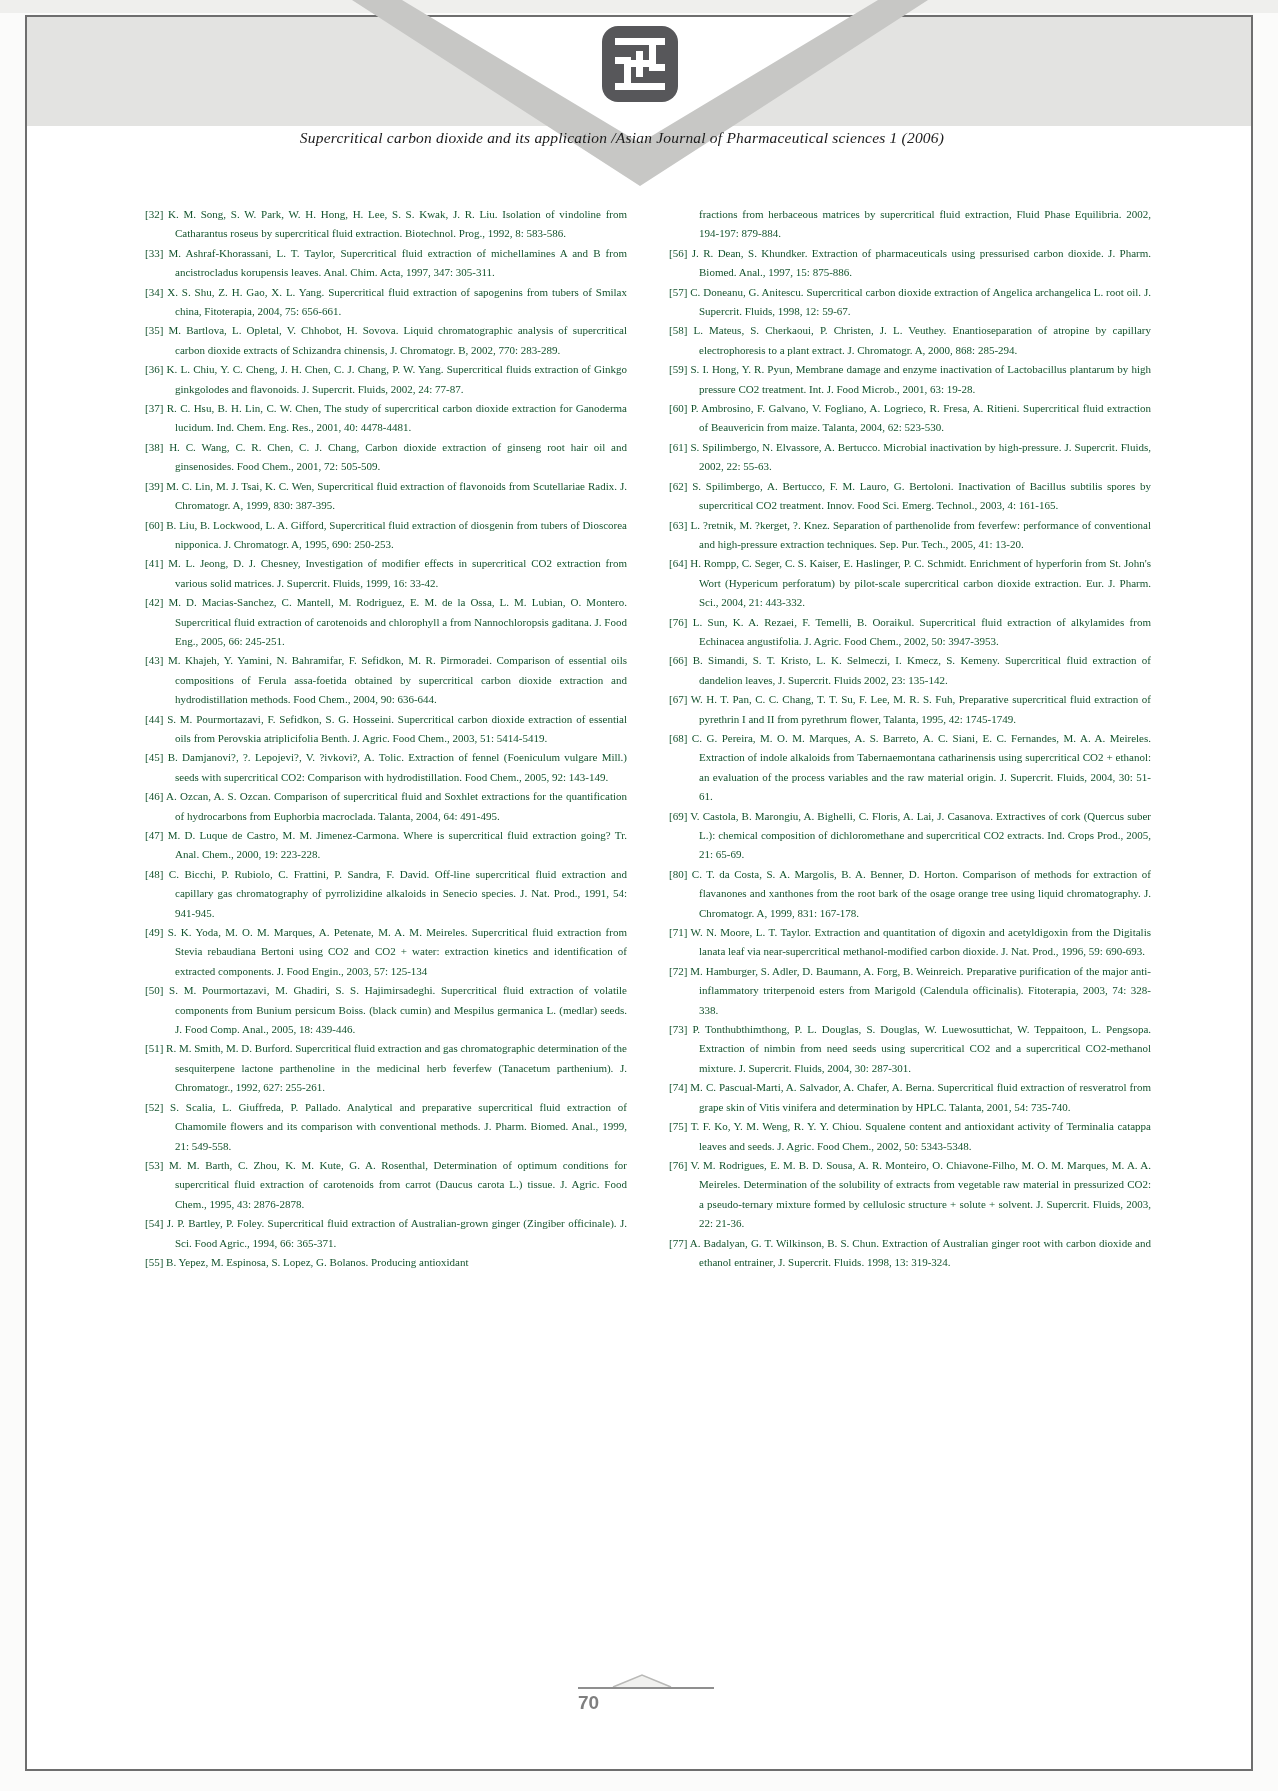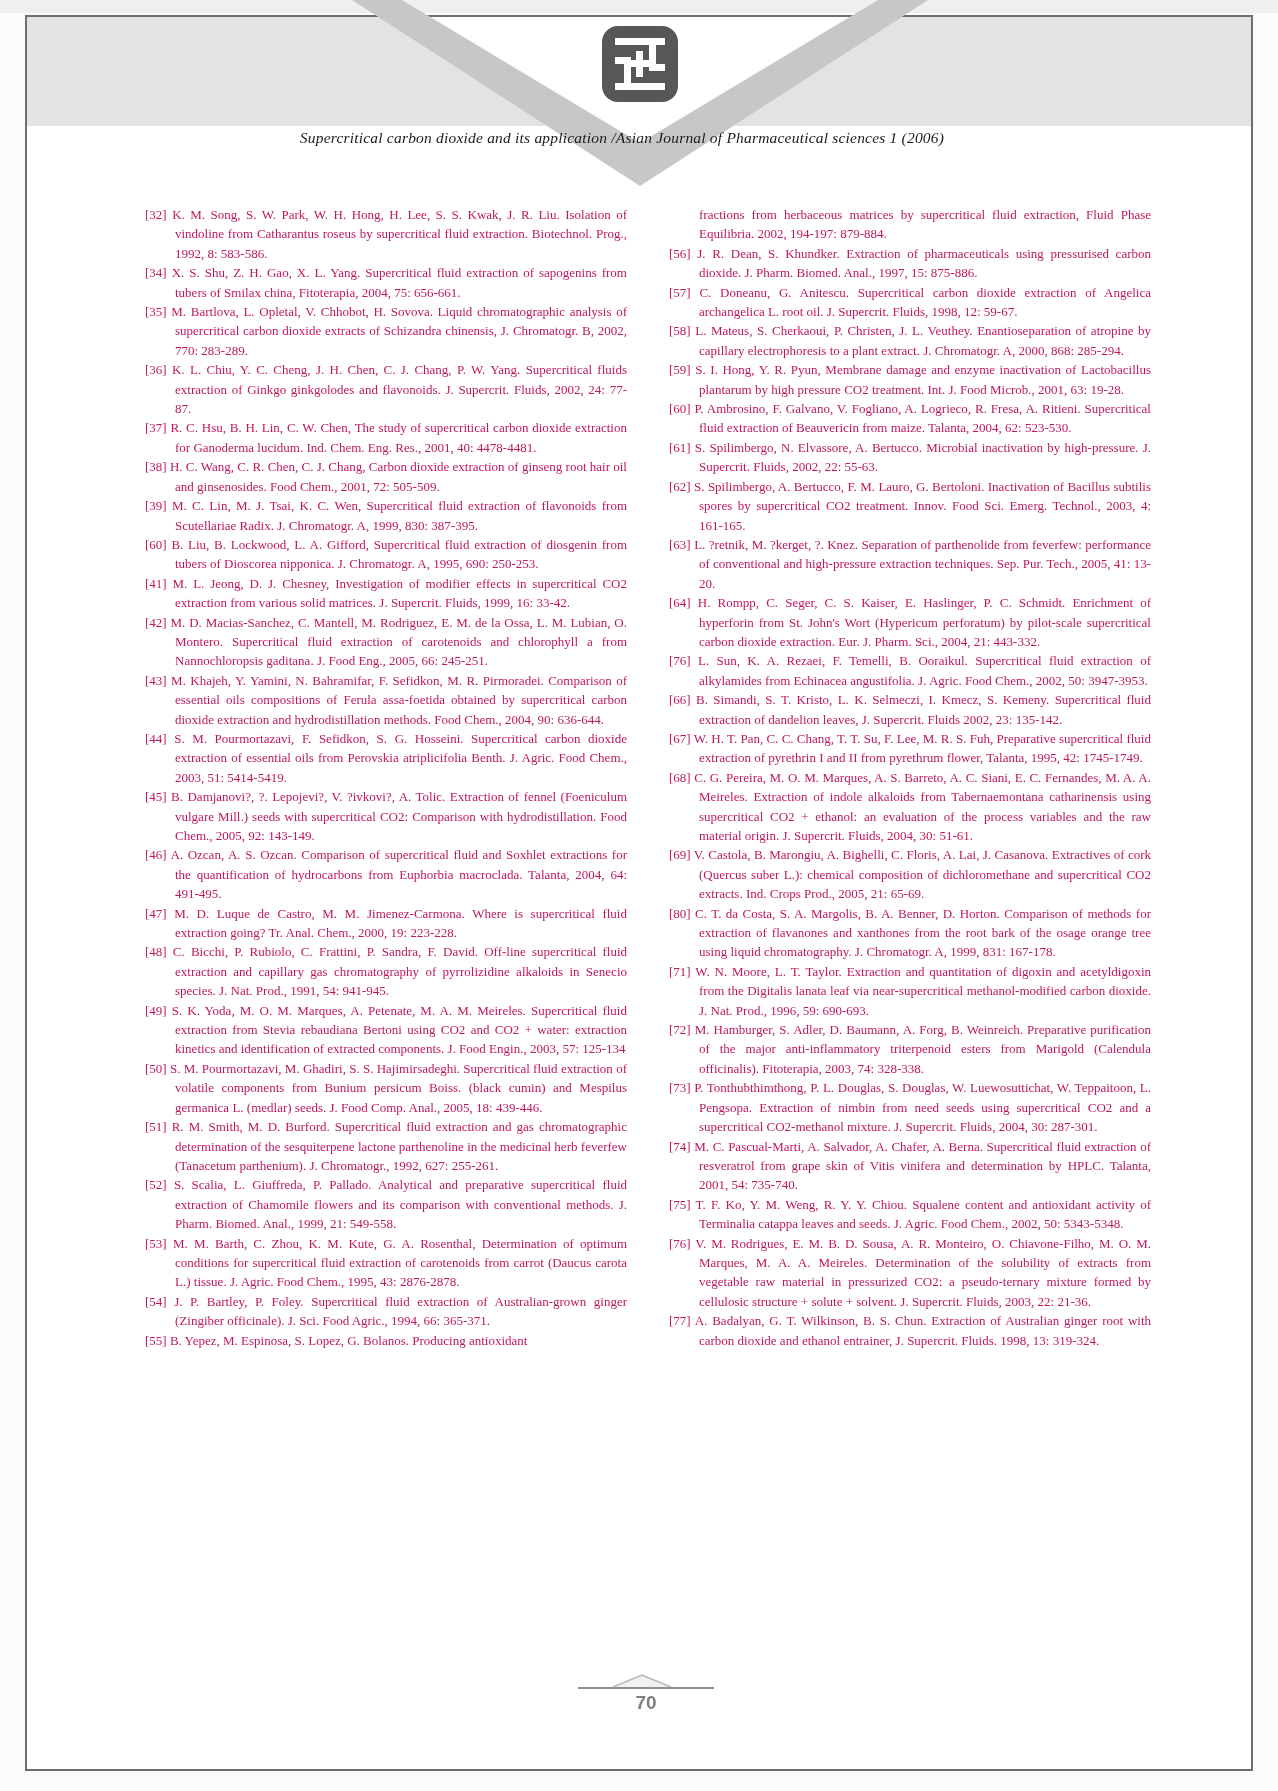--- a/index.html
+++ b/index.html
@@ -37,41 +37,41 @@
     font-size:15.5px;
     color:#1b1b1b;
     letter-spacing:0.2px;
   }
   .columns {
     position:absolute; left:145px; top:205px; width:1006px;
     display:flex; gap:42px;
   }
   .ref-col {
     width:482px;
-    font-size:13px;
+    font-size:11px;
     line-height:19.4px;
-    color:#be185d;
+    color:#14532d;
     font-family:Liberation Serif, serif;
   }
   .ref-item {
     text-align:justify;
     padding-left:30px;
     text-indent:-30px;
   }
   .ref-item.cont { text-indent:0; }
   .footer-divider {
     position:absolute; left:578px; top:1687px; width:136px; height:2px;
     background:#8f8f8f;
   }
   .footer-caret {
     position:absolute; left:611px; top:1672px; width:62px; height:16px;
   }
   .page-number {
     position:absolute; left:578px; top:1692px; width:136px;
-    text-align:center;
+    text-align:left;
     font-family:"Liberation Sans", sans-serif;
     font-weight:bold;
     font-size:19px;
     color:#7f7f7f;
   }
 </style>
 </head>
 <body>
 
 <div class="top-strip"></div>
@@ -104,20 +104,21 @@
     <rect x="29" y="34" width="18" height="7" fill="#ffffff"></rect>
     <rect x="34" y="25" width="7" height="26" fill="#ffffff"></rect>
   </svg>
 </div>
 
 <div class="running-title">Supercritical carbon dioxide and its application /Asian Journal of Pharmaceutical sciences 1 (2006)</div>
 
 <div class="columns">
   <div class="ref-col" id="ref-col-left">
       <div class="ref-item"><span>[32] </span><span>K. M. Song, S. W. Park, W. H. Hong, H. Lee, S. S. Kwak, J. R. Liu. Isolation of vindoline from Catharantus roseus by supercritical fluid extraction. Biotechnol. Prog., 1992, 8: 583-586.</span></div>
+      <div class="ref-item"><span>[33] </span><span>M. Ashraf-Khorassani, L. T. Taylor, Supercritical fluid extraction of michellamines A and B from ancistrocladus korupensis leaves. Anal. Chim. Acta, 1997, 347: 305-311.</span></div>
       <div class="ref-item"><span>[34] </span><span>X. S. Shu, Z. H. Gao, X. L. Yang. Supercritical fluid extraction of sapogenins from tubers of Smilax china, Fitoterapia, 2004, 75: 656-661.</span></div>
       <div class="ref-item"><span>[35] </span><span>M. Bartlova, L. Opletal, V. Chhobot, H. Sovova. Liquid chromatographic analysis of supercritical carbon dioxide extracts of Schizandra chinensis, J. Chromatogr. B, 2002, 770: 283-289.</span></div>
       <div class="ref-item"><span>[36] </span><span>K. L. Chiu, Y. C. Cheng, J. H. Chen, C. J. Chang, P. W. Yang. Supercritical fluids extraction of Ginkgo ginkgolodes and flavonoids. J. Supercrit. Fluids, 2002, 24: 77-87.</span></div>
       <div class="ref-item"><span>[37] </span><span>R. C. Hsu, B. H. Lin, C. W. Chen, The study of supercritical carbon dioxide extraction for Ganoderma lucidum. Ind. Chem. Eng. Res., 2001, 40: 4478-4481.</span></div>
       <div class="ref-item"><span>[38] </span><span>H. C. Wang, C. R. Chen, C. J. Chang, Carbon dioxide extraction of ginseng root hair oil and ginsenosides. Food Chem., 2001, 72: 505-509.</span></div>
       <div class="ref-item"><span>[39] </span><span>M. C. Lin, M. J. Tsai, K. C. Wen, Supercritical fluid extraction of flavonoids from Scutellariae Radix. J. Chromatogr. A, 1999, 830: 387-395.</span></div>
       <div class="ref-item"><span>[60] </span><span>B. Liu, B. Lockwood, L. A. Gifford, Supercritical fluid extraction of diosgenin from tubers of Dioscorea nipponica. J. Chromatogr. A, 1995, 690: 250-253.</span></div>
       <div class="ref-item"><span>[41] </span><span>M. L. Jeong, D. J. Chesney, Investigation of modifier effects in supercritical CO2 extraction from various solid matrices. J. Supercrit. Fluids, 1999, 16: 33-42.</span></div>
       <div class="ref-item"><span>[42] </span><span>M. D. Macias-Sanchez, C. Mantell, M. Rodriguez, E. M. de la Ossa, L. M. Lubian, O. Montero. Supercritical fluid extraction of carotenoids and chlorophyll a from Nannochloropsis gaditana. J. Food Eng., 2005, 66: 245-251.</span></div>
       <div class="ref-item"><span>[43] </span><span>M. Khajeh, Y. Yamini, N. Bahramifar, F. Sefidkon, M. R. Pirmoradei. Comparison of essential oils compositions of Ferula assa-foetida obtained by supercritical carbon dioxide extraction and hydrodistillation methods. Food Chem., 2004, 90: 636-644.</span></div>

